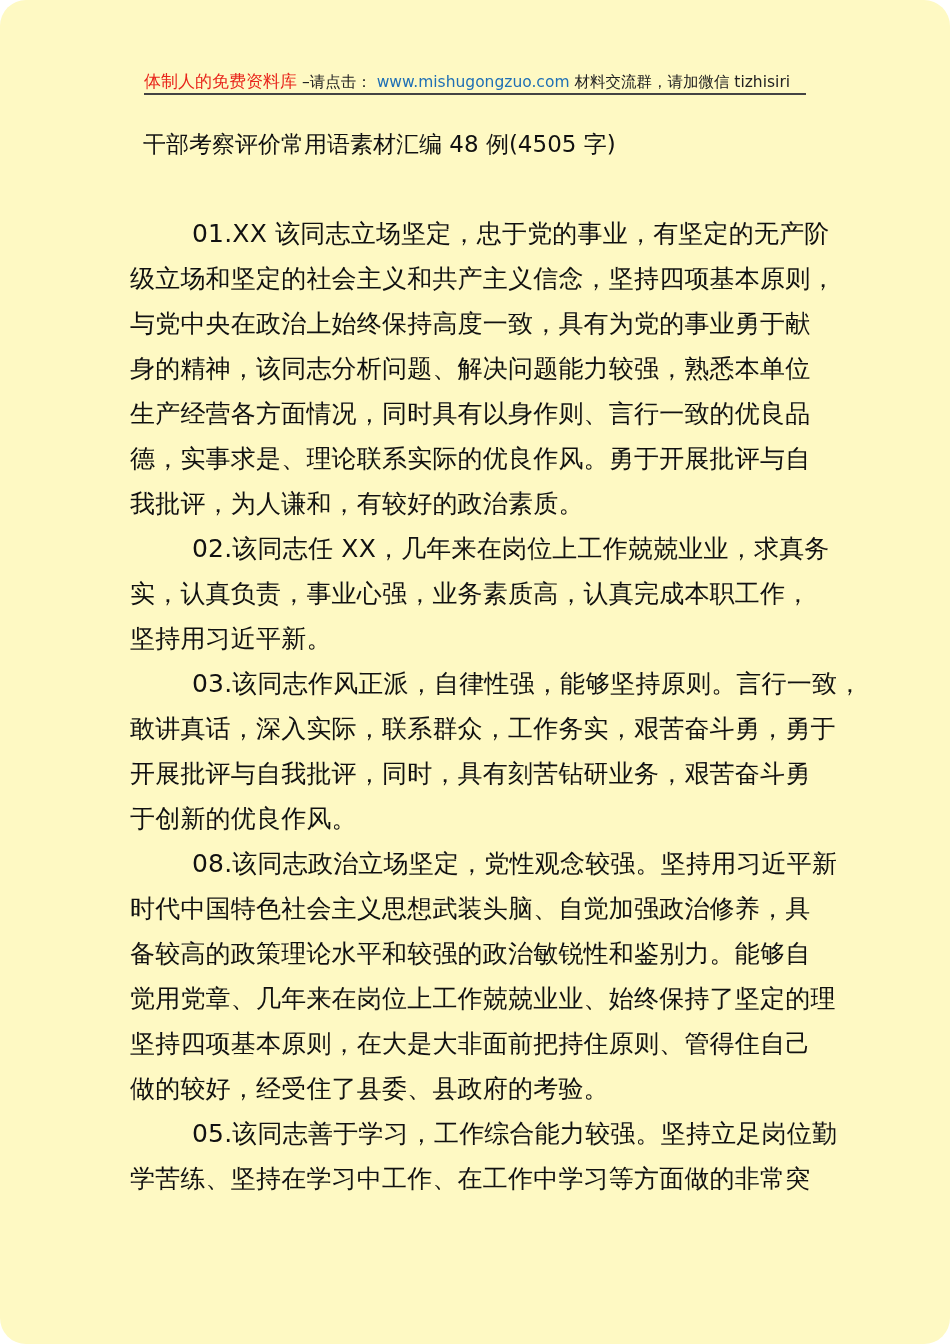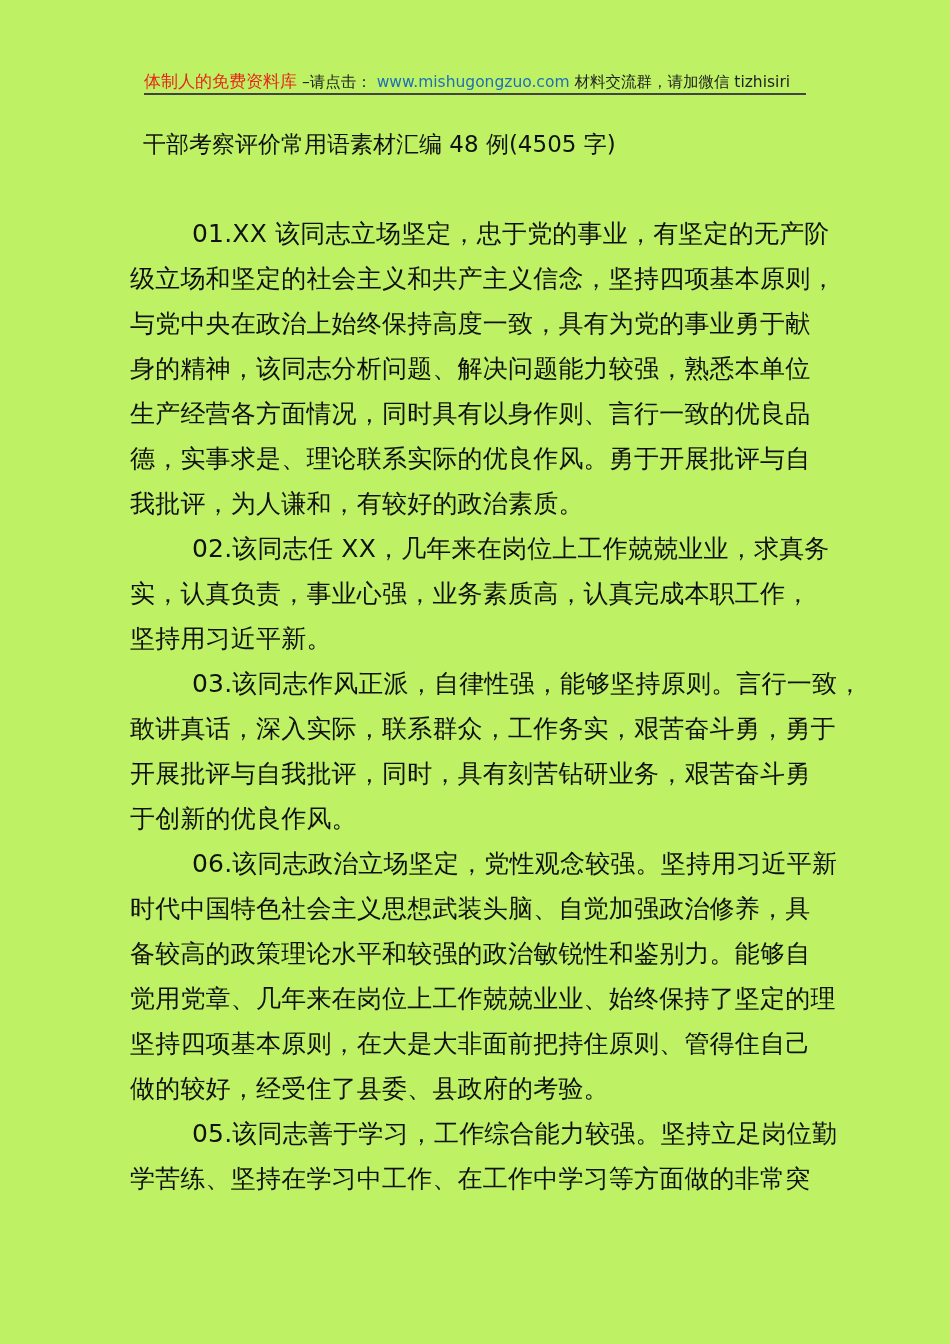--- a/index.html
+++ b/index.html
@@ -1,18 +1,18 @@
 <!DOCTYPE html>
 <html><head>
   <meta charset="utf-8">
   <style>
     html, body { margin: 0; padding: 0; background: #ffffff; }
     body { width: 950px; height: 1344px; position: relative; overflow: hidden;
            font-family: "DejaVu Sans", "Liberation Sans", sans-serif; color: #111111; }
-    .page { position: absolute; left: 0; top: 0; width: 950px; height: 1344px; background: #bef264; }
+    .page { position: absolute; left: 0; top: 0; width: 950px; height: 1344px; background: #fef9c3; border-radius: 26px; }
     .header { position: absolute; left: 144px; top: 68px; width: 662px; height: 26px;
               white-space: nowrap; font-size: 15.5px; line-height: 26px; }
     .header .brand { color: #e8261c; font-size: 17px; }
     .header .prompt { color: #222222; }
     .header .url { color: #1f6fb5; }
     .header .rest { color: #222222; }
     .header-rule { position: absolute; left: 144px; top: 93px; width: 662px; height: 2px; background: #444444; }
     .title { position: absolute; left: 143px; top: 127px; font-size: 23px; line-height: 34px; white-space: nowrap; color: #111; }
     .line { position: absolute; left: 130px; font-size: 25px; line-height: 34px; white-space: nowrap; color: #111; letter-spacing: 0.2px; }
     .line.indent { left: 192px; }
@@ -49,21 +49,21 @@
   </div>
 
   <div>
     <div class="line indent" style="top:667px">03.该同志作风正派，自律性强，能够坚持原则。言行一致，</div>
     <div class="line" style="top:712px">敢讲真话，深入实际，联系群众，工作务实，艰苦奋斗勇，勇于</div>
     <div class="line" style="top:757px">开展批评与自我批评，同时，具有刻苦钻研业务，艰苦奋斗勇</div>
     <div class="line" style="top:802px">于创新的优良作风。</div>
   </div>
 
   <div>
-    <div class="line indent" style="top:847px">06.该同志政治立场坚定，党性观念较强。坚持用习近平新</div>
+    <div class="line indent" style="top:847px">08.该同志政治立场坚定，党性观念较强。坚持用习近平新</div>
     <div class="line" style="top:892px">时代中国特色社会主义思想武装头脑、自觉加强政治修养，具</div>
     <div class="line" style="top:937px">备较高的政策理论水平和较强的政治敏锐性和鉴别力。能够自</div>
     <div class="line" style="top:982px">觉用党章、几年来在岗位上工作兢兢业业、始终保持了坚定的理</div>
     <div class="line" style="top:1027px">坚持四项基本原则，在大是大非面前把持住原则、管得住自己</div>
     <div class="line" style="top:1072px">做的较好，经受住了县委、县政府的考验。</div>
   </div>
 
   <div>
     <div class="line indent" style="top:1117px">05.该同志善于学习，工作综合能力较强。坚持立足岗位勤</div>
     <div class="line" style="top:1162px">学苦练、坚持在学习中工作、在工作中学习等方面做的非常突</div>

